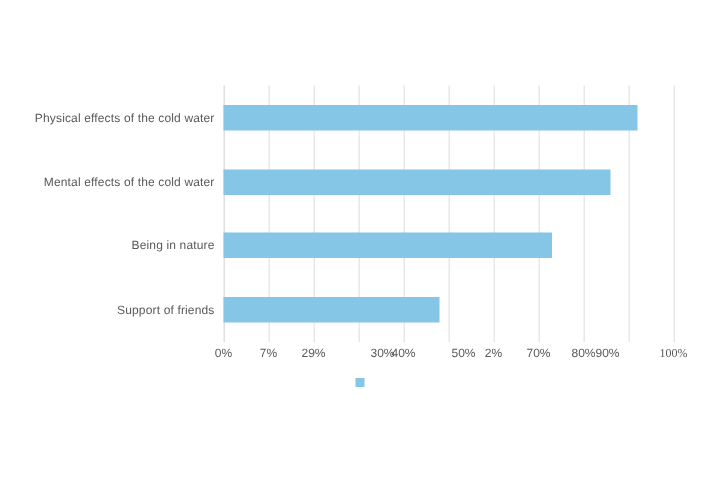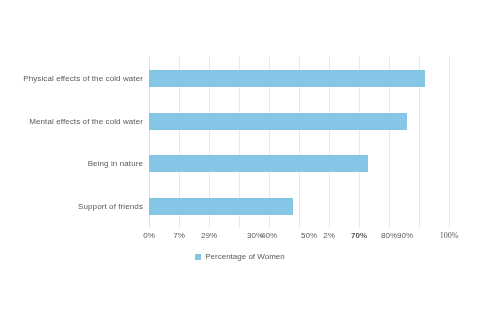--- a/index.html
+++ b/index.html
@@ -169,24 +169,23 @@
     </div>
 
   <div class="tick-labels">
       <div class="tick-label" style="left: 0px;">0%</div>
       <div class="tick-label" style="left: 30px;">7%</div>
       <div class="tick-label" style="left: 60px;">29%</div>
       <div class="tick-label" style="left: 106px;">30%</div>
       <div class="tick-label" style="left: 120px;">40%</div>
       <div class="tick-label" style="left: 150px; padding-left: 20px;">50%</div>
       <div class="tick-label" style="left: 180px;">2%</div>
-      <div class="tick-label" style="left: 210px; font-weight: bold;">70%</div>
+      <div class="tick-label" style="left: 210px;">70%</div>
       <div class="tick-label" style="left: 240px;">80%</div>
       <div class="tick-label" style="left: 256px;">90%</div>
       <div class="tick-label" style="left: 300px; font-family: Liberation Serif, serif;">100%</div>
     </div>
 
   <div class="legend">
     <span class="legend-swatch"></span>
-    <span class="legend-text">Percentage of Women</span>
   </div>
 
 </div>
 
 </body></html>

